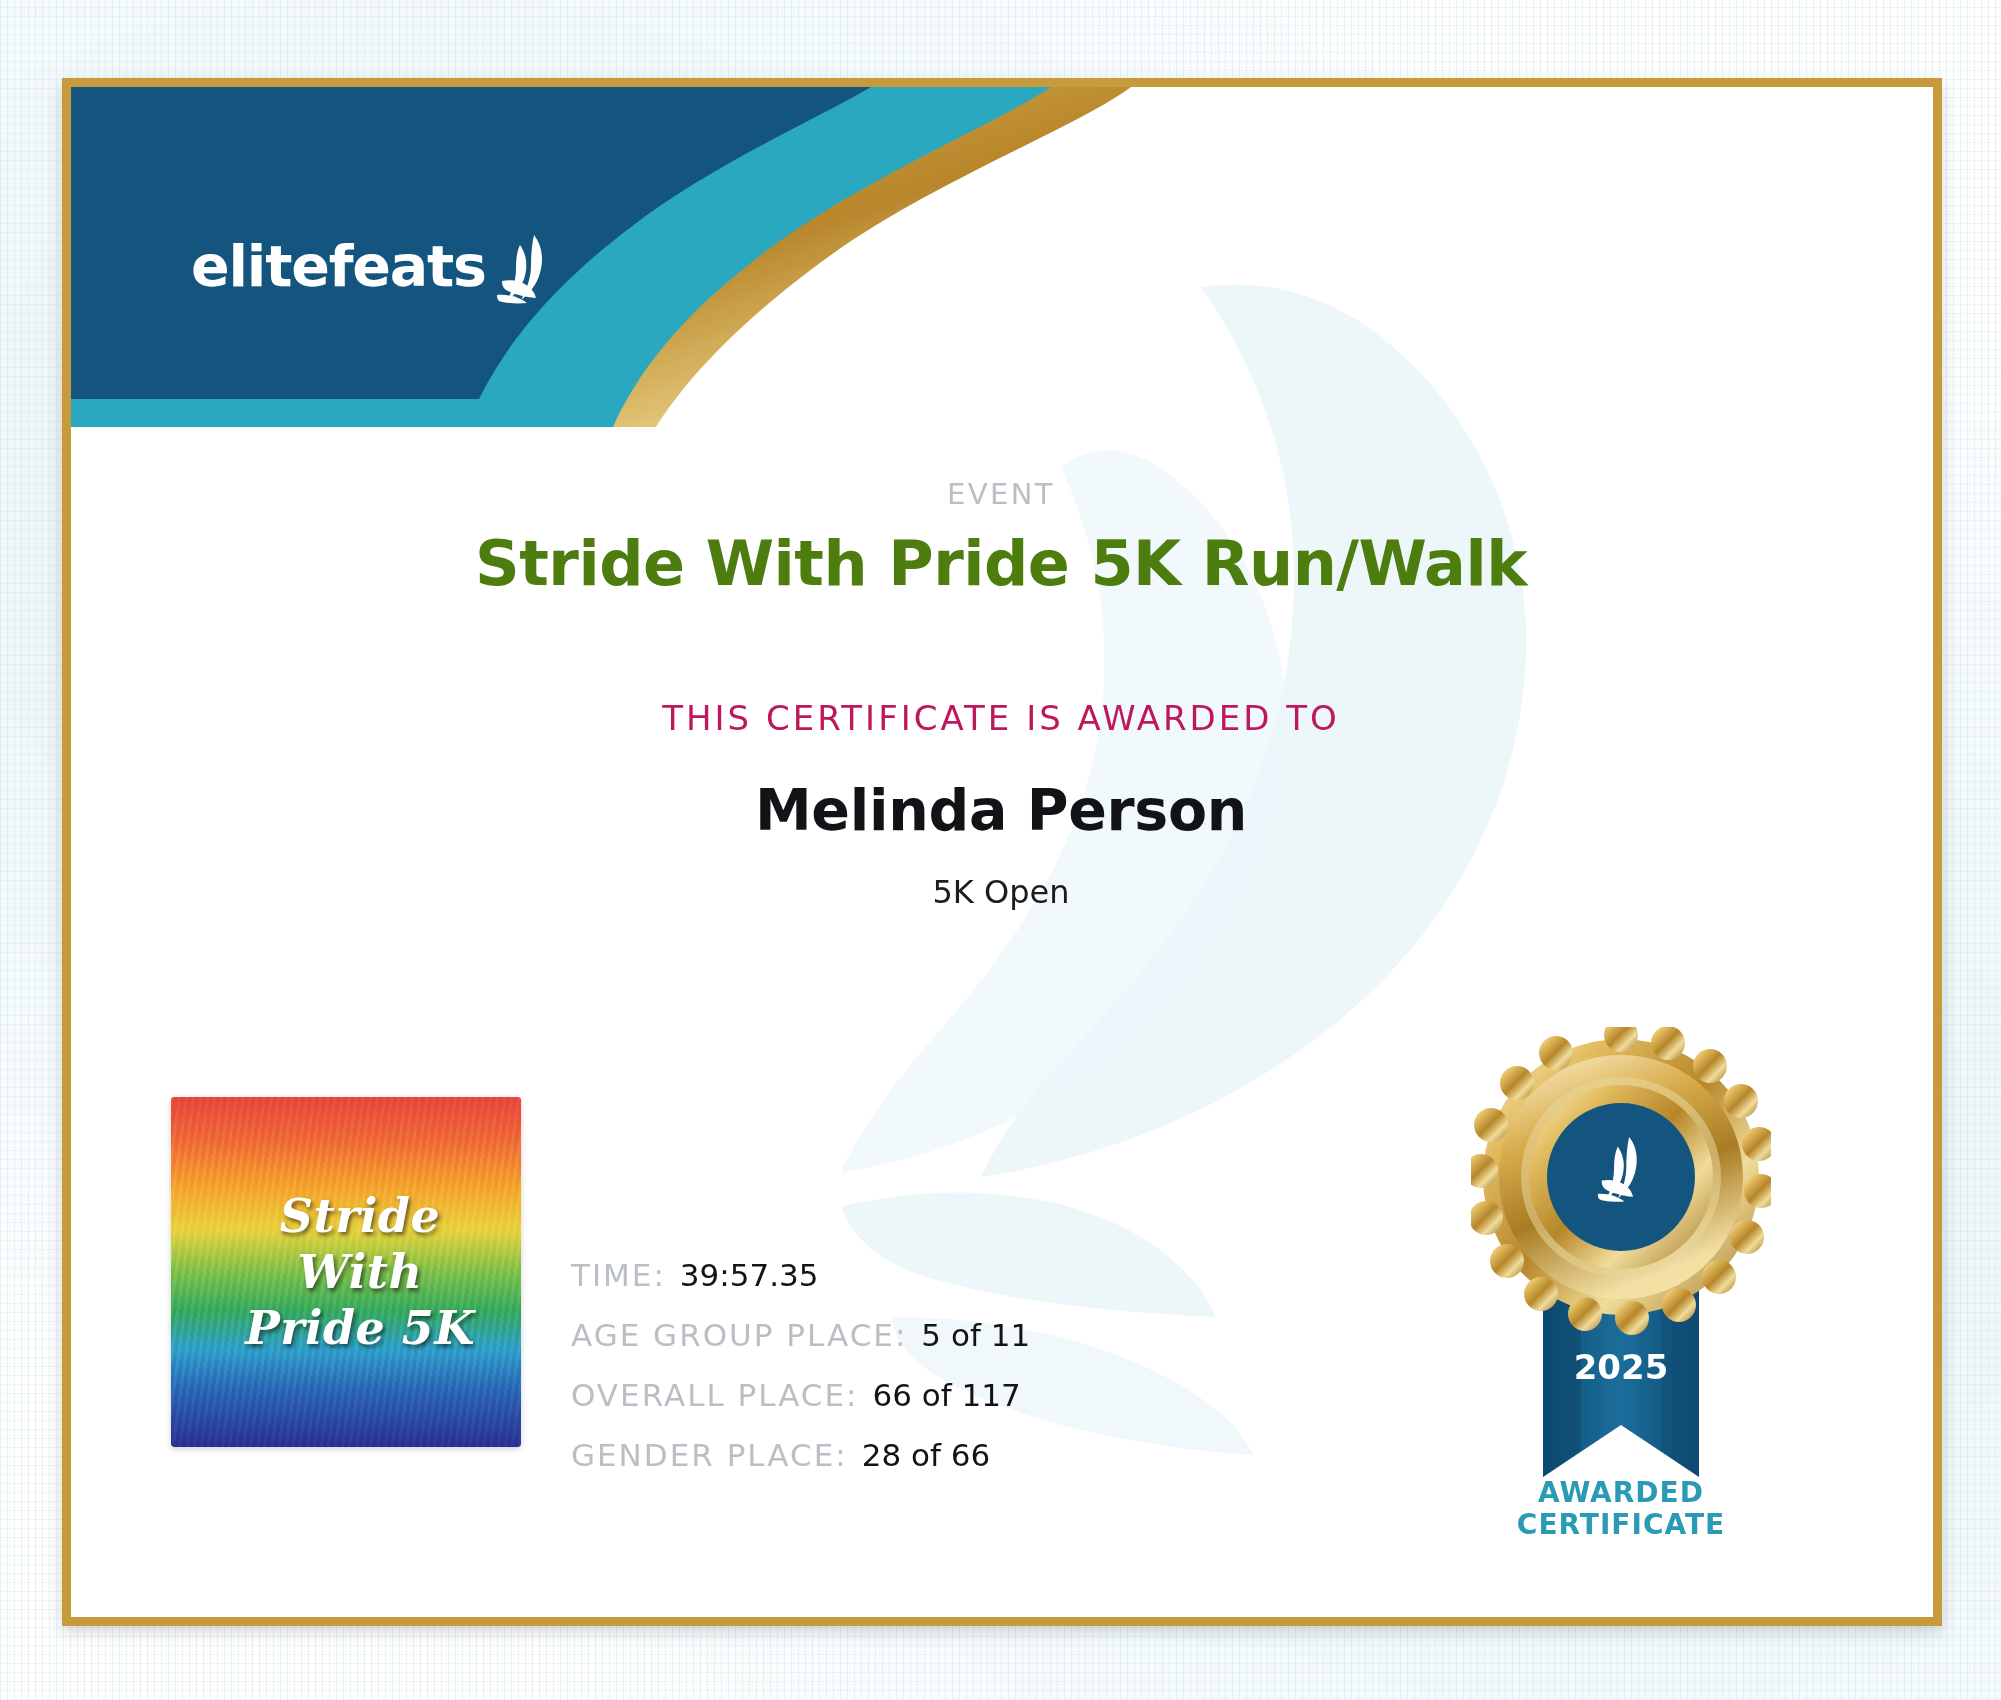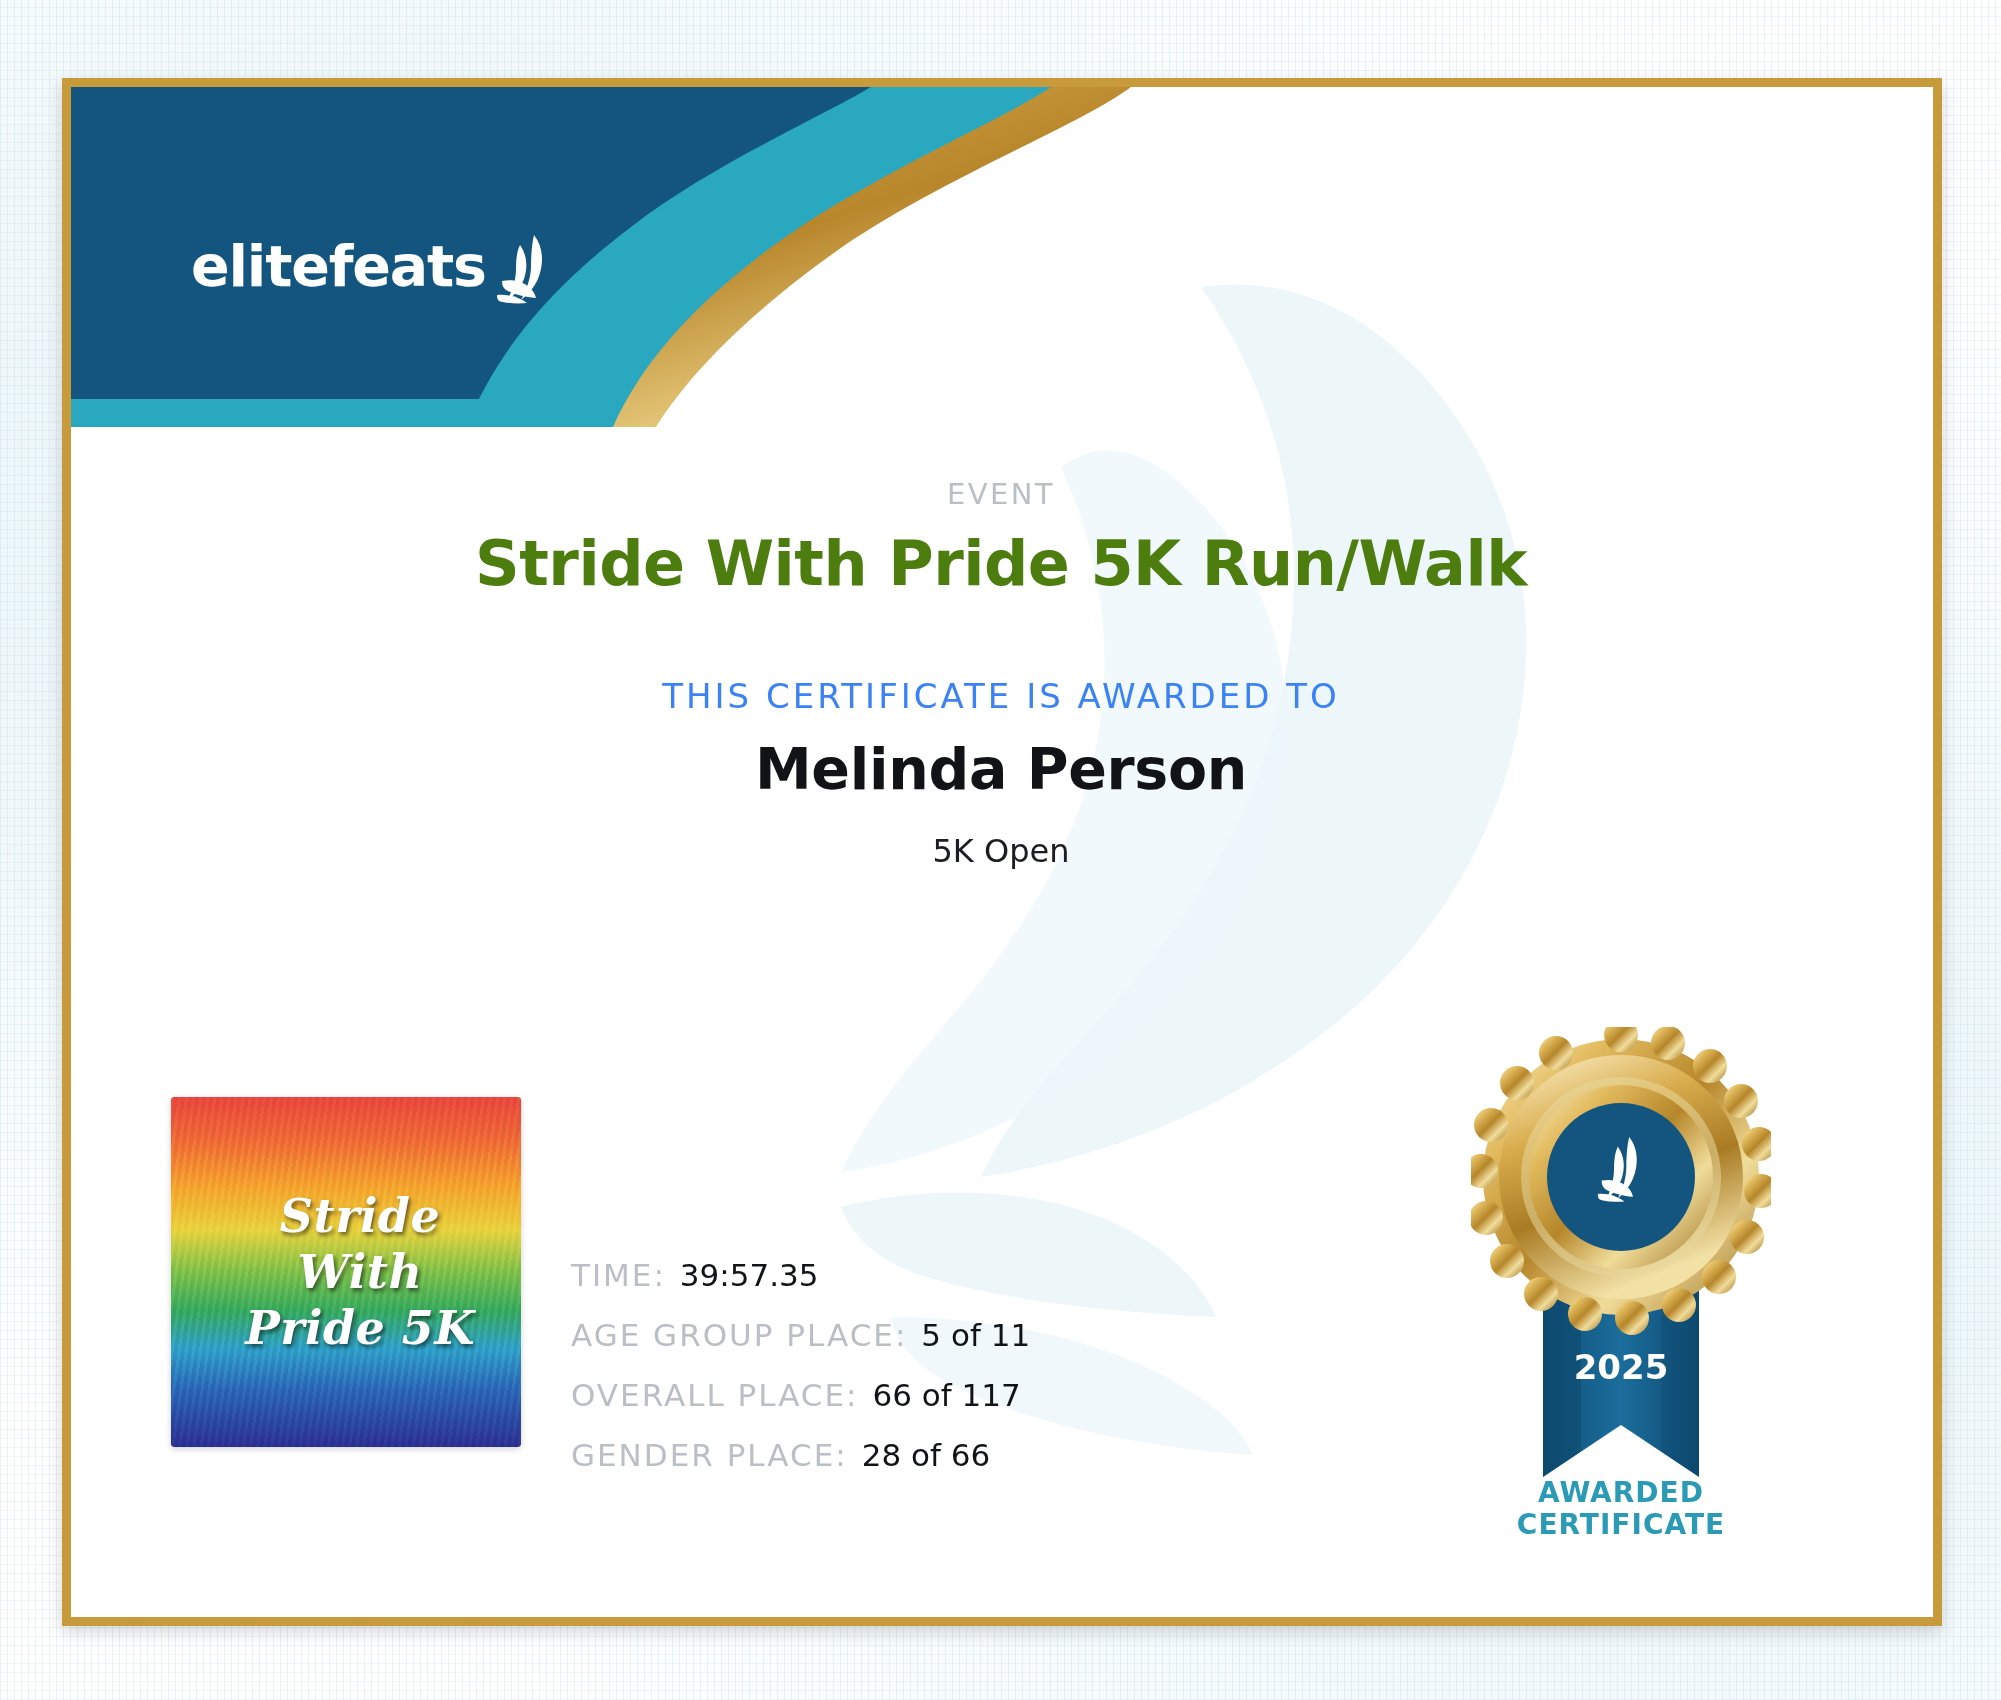--- a/index.html
+++ b/index.html
@@ -103,28 +103,28 @@
   }
   .event-name {
     margin-top: 16px;
     color: #4d7c0f;
     font-size: 62px;
     font-weight: 700;
     letter-spacing: -0.5px;
     font-family: "DejaVu Sans", sans-serif;
   }
   .awarded-label {
-    margin-top: 76px;
-    color: #3b82f6;
+    margin-top: 98px;
+    color: #be185d;
     font-size: 34px;
     letter-spacing: 3px;
     font-family: "DejaVu Sans", sans-serif;
   }
   .recipient {
-    margin-top: 20px;
+    margin-top: 39px;
     color: #111317;
     font-size: 57px;
     font-weight: 700;
     letter-spacing: -0.3px;
     font-family: "DejaVu Sans", sans-serif;
   }
   .division {
     margin-top: 30px;
     color: #1b1d22;
     font-size: 32px;

